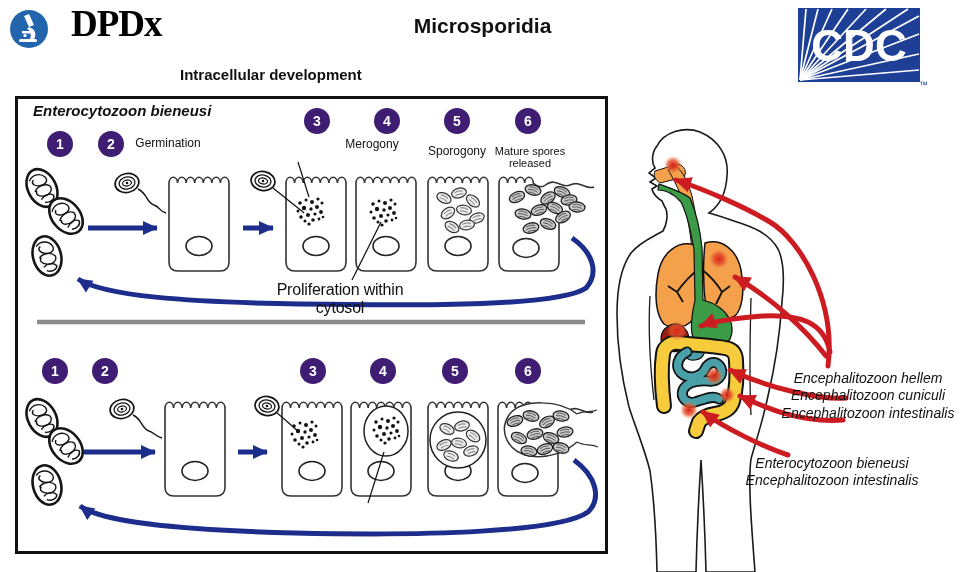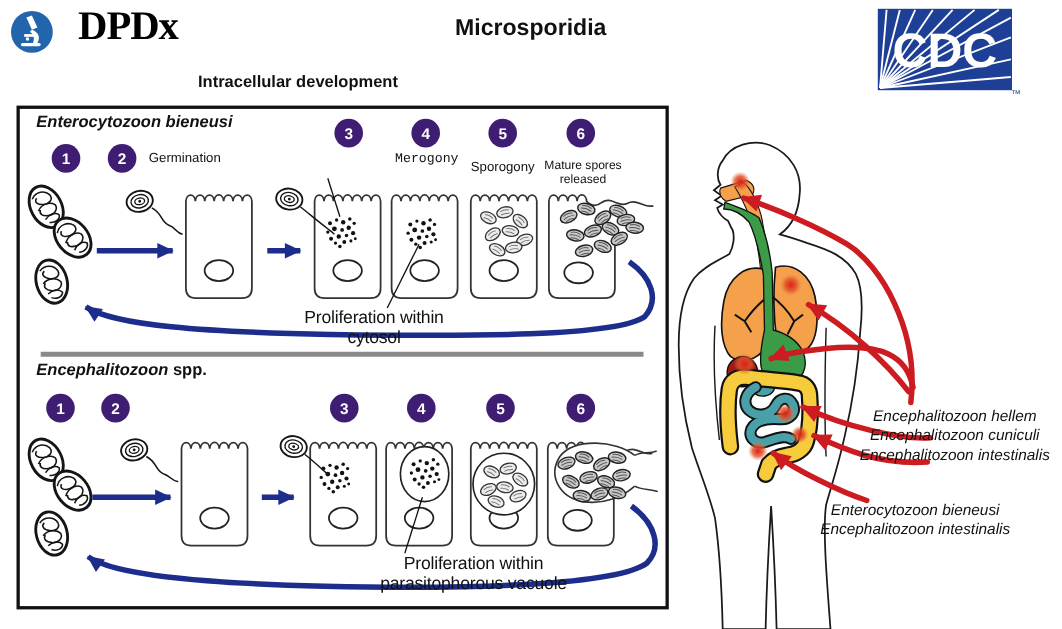--- a/index.html
+++ b/index.html
@@ -335,38 +335,34 @@
   <div class="txt species" style="left:33px;top:102px;">Enterocytozoon bieneusi</div>
 
   <div class="step-circle" style="left:47px;top:131px;">1</div>
   <div class="step-circle" style="left:98px;top:131px;">2</div>
   <div class="step-circle" style="left:304px;top:108px;">3</div>
   <div class="step-circle" style="left:374px;top:108px;">4</div>
   <div class="step-circle" style="left:444px;top:108px;">5</div>
   <div class="step-circle" style="left:515px;top:108px;">6</div>
 
   <div class="step-label" style="left:130px;top:137px;width:76px;">Germination</div>
-  <div class="step-label" style="left:352px;top:138px;width:72px;font-family:Liberation Mono, monospace;">Merogony</div>
+  <div class="step-label" style="left:336px;top:138px;width:72px;">Merogony</div>
   <div class="step-label" style="left:420px;top:145px;width:74px;">Sporogony</div>
   <div class="step-label small" style="left:490px;top:145px;width:80px;">Mature spores released</div>
 
   <div class="prolif" style="left:260px;top:281px;width:160px;">Proliferation within cytosol</div>
 
-  <div class="txt species" style="left:33px;top:328px;">
-    <span>Encephalitozoon</span><span class="noital"> spp.</span>
-  </div>
 
   <div class="step-circle" style="left:42px;top:358px;">1</div>
   <div class="step-circle" style="left:92px;top:358px;">2</div>
   <div class="step-circle" style="left:300px;top:358px;">3</div>
   <div class="step-circle" style="left:370px;top:358px;">4</div>
   <div class="step-circle" style="left:442px;top:358px;">5</div>
   <div class="step-circle" style="left:515px;top:358px;">6</div>
 
-  <div class="prolif" style="left:328px;top:504px;width:205px;">Proliferation within parasitophorous vacuole</div>
 
   <div class="ency-label" style="left:753px;top:370px;">Encephalitozoon hellem</div>
   <div class="ency-label" style="left:753px;top:387px;">Encephalitozoon cuniculi</div>
   <div class="ency-label" style="left:753px;top:405px;">Encephalitozoon intestinalis</div>
   <div class="ency-label" style="left:717px;top:455px;">Enterocytozoon bieneusi</div>
   <div class="ency-label" style="left:717px;top:472px;">Encephalitozoon intestinalis</div>
 
 </div>
 
 </body></html>

